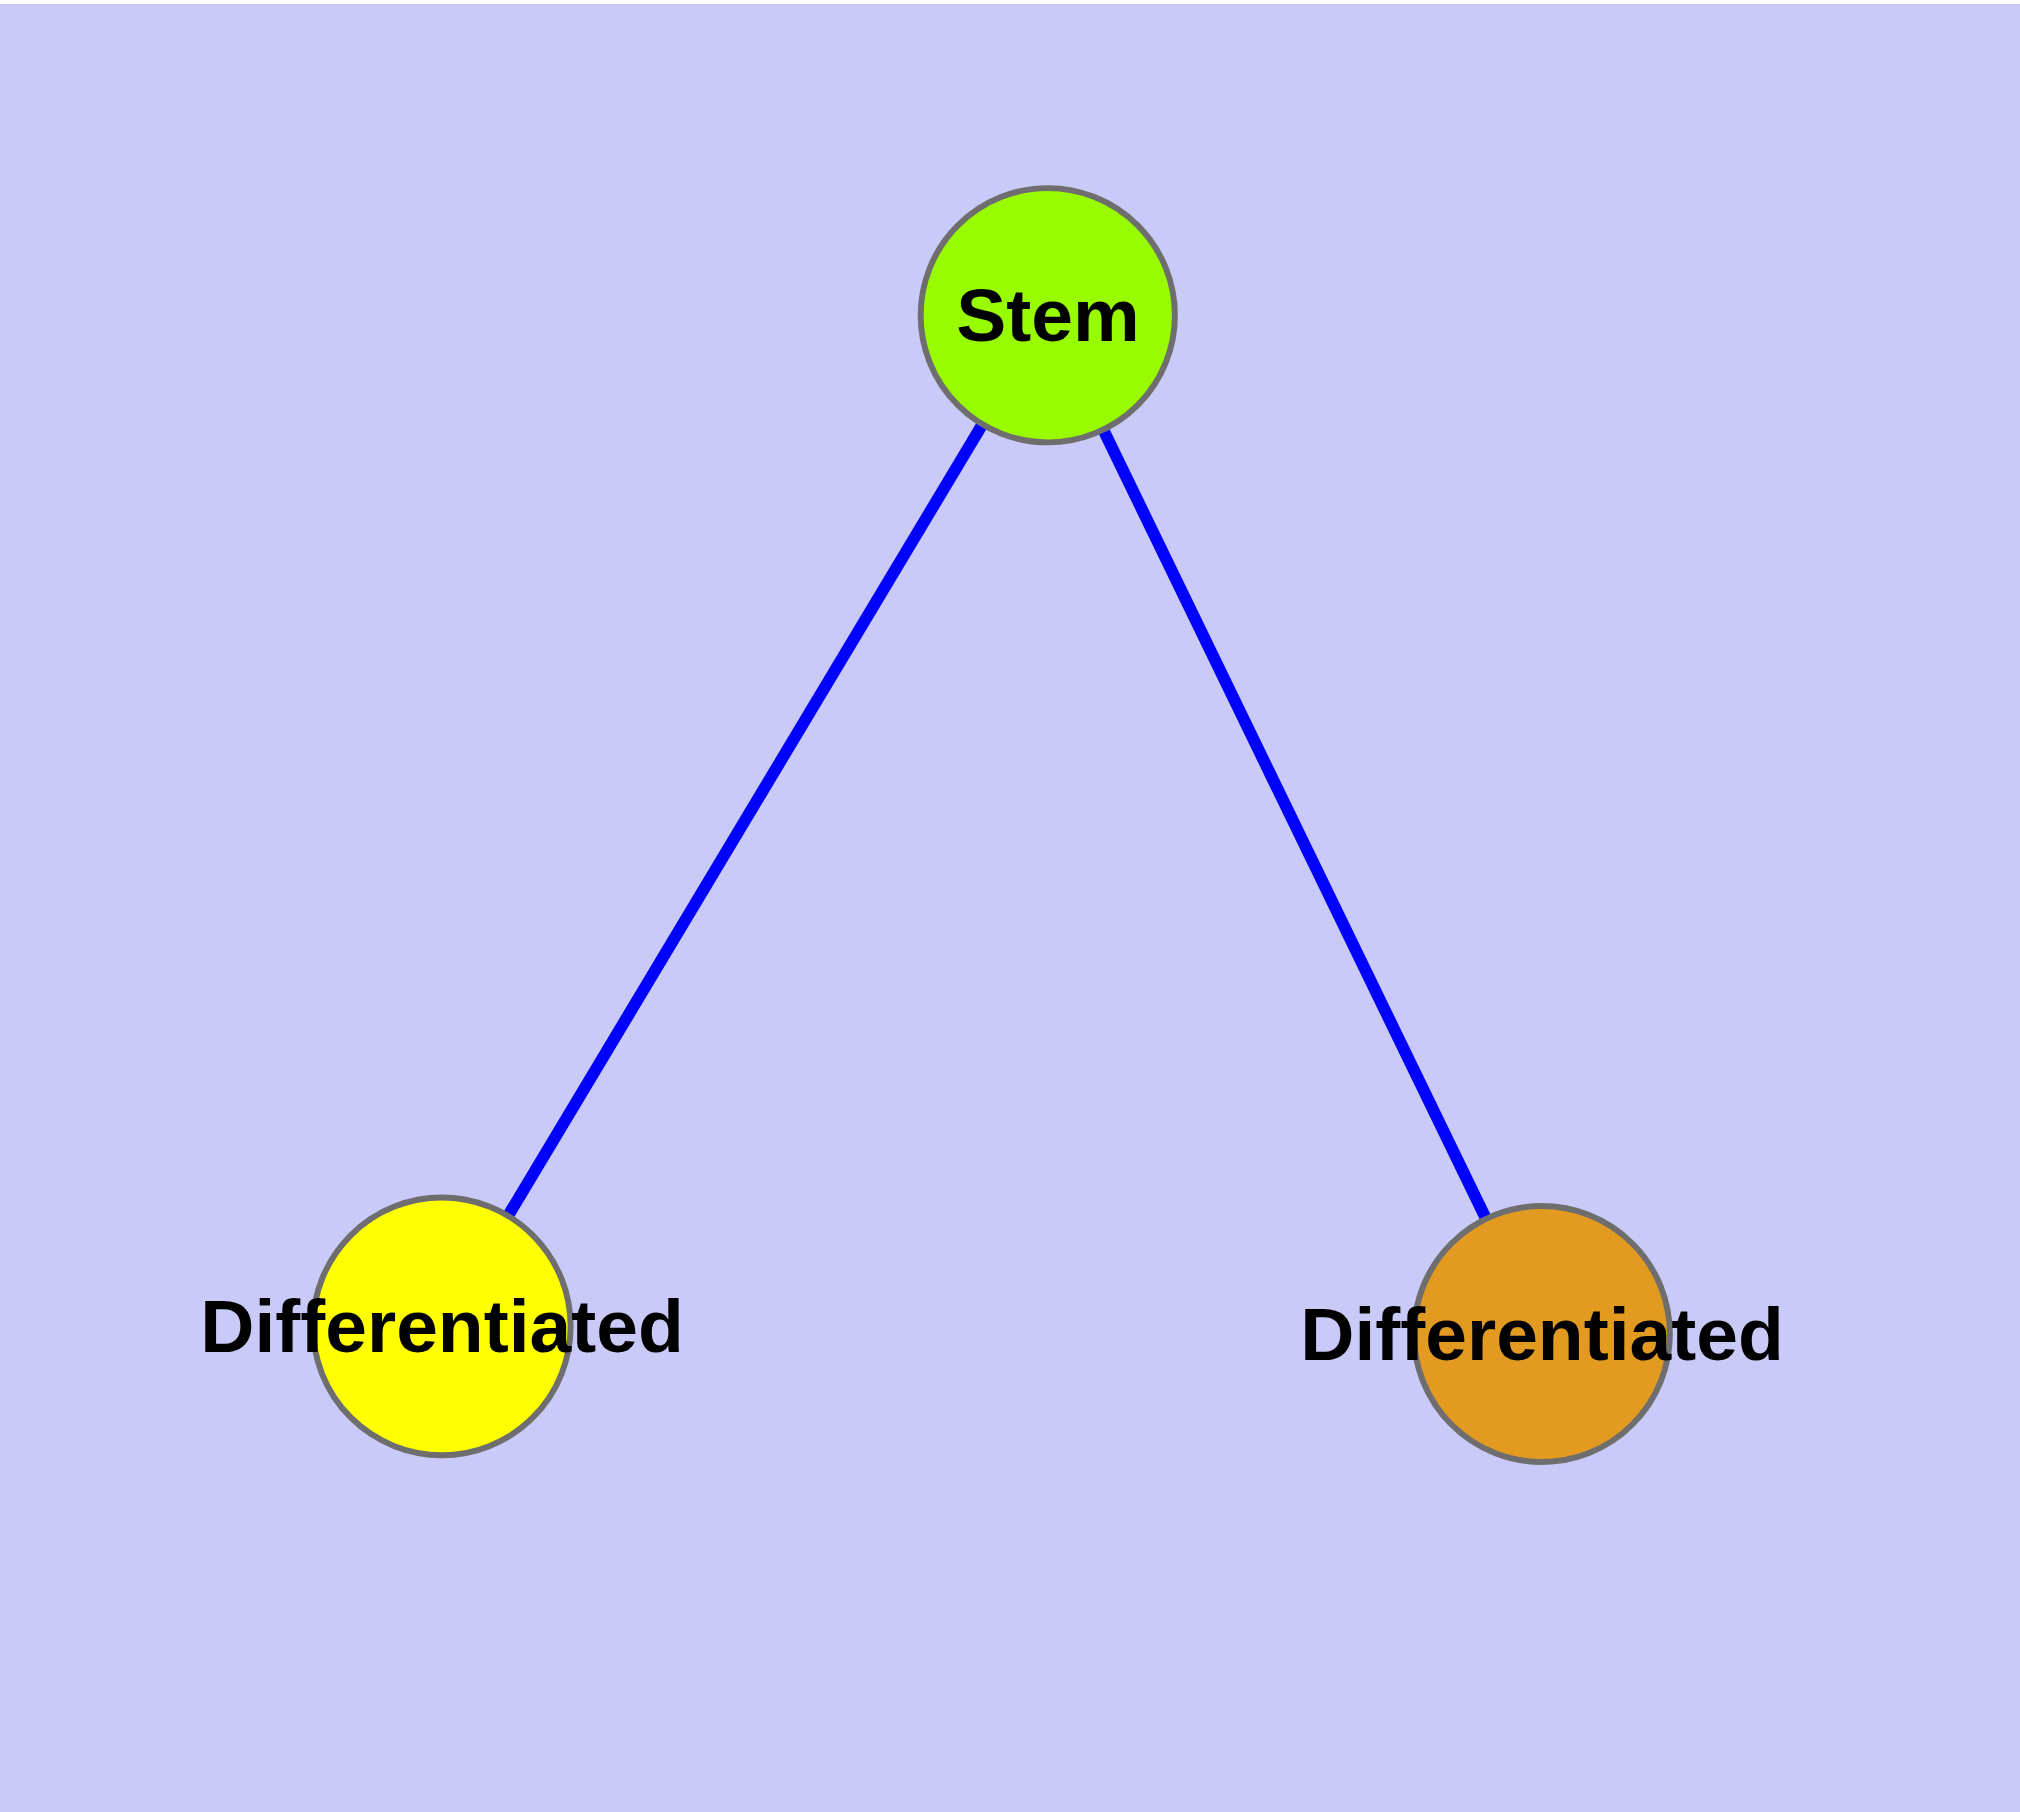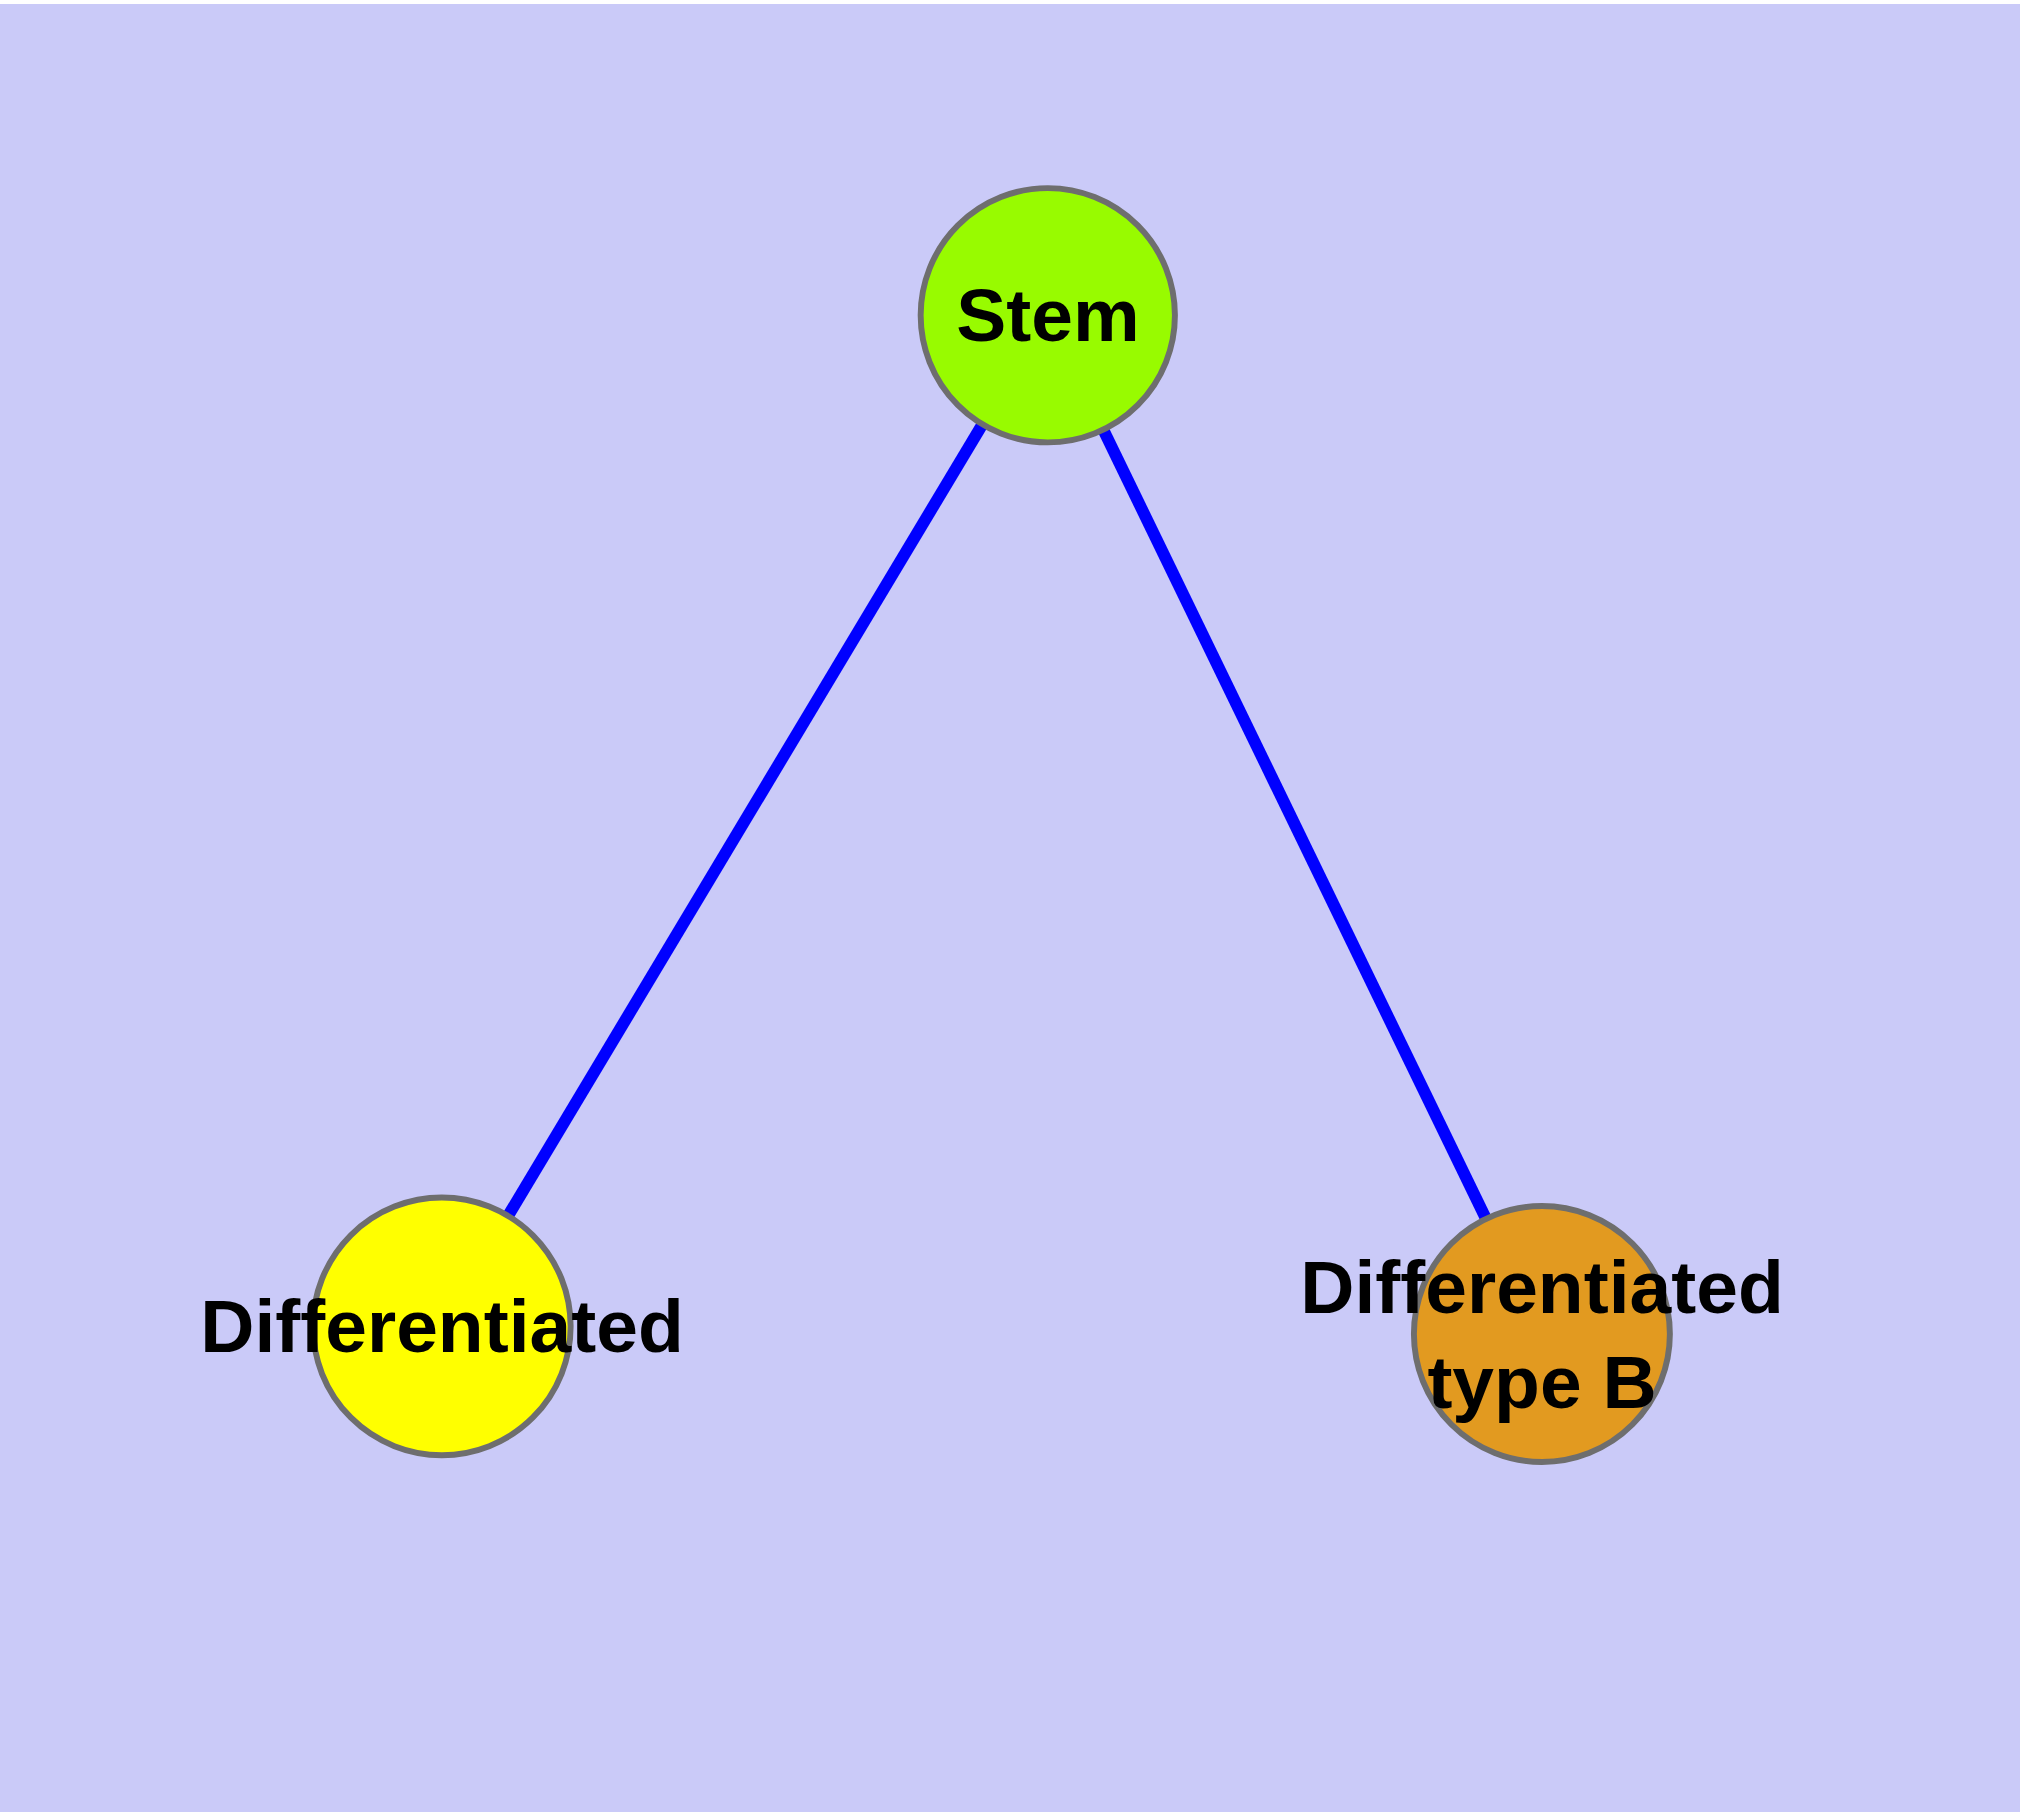--- a/index.html
+++ b/index.html
@@ -60,17 +60,16 @@
   <div class="node-label" style="left: 1048px; top: 315px;">
     <span>Stem</span>
   </div>
 
   <div class="node-label" style="left: 442px; top: 1326px;">
     <span>Differentiated</span>
   </div>
 
   <div class="node-label" style="left: 1542px; top: 1334px;">
     <span>Differentiated</span>
-    <span>type B</span>
   </div>
 
 </div>
 
 
 </body></html>

